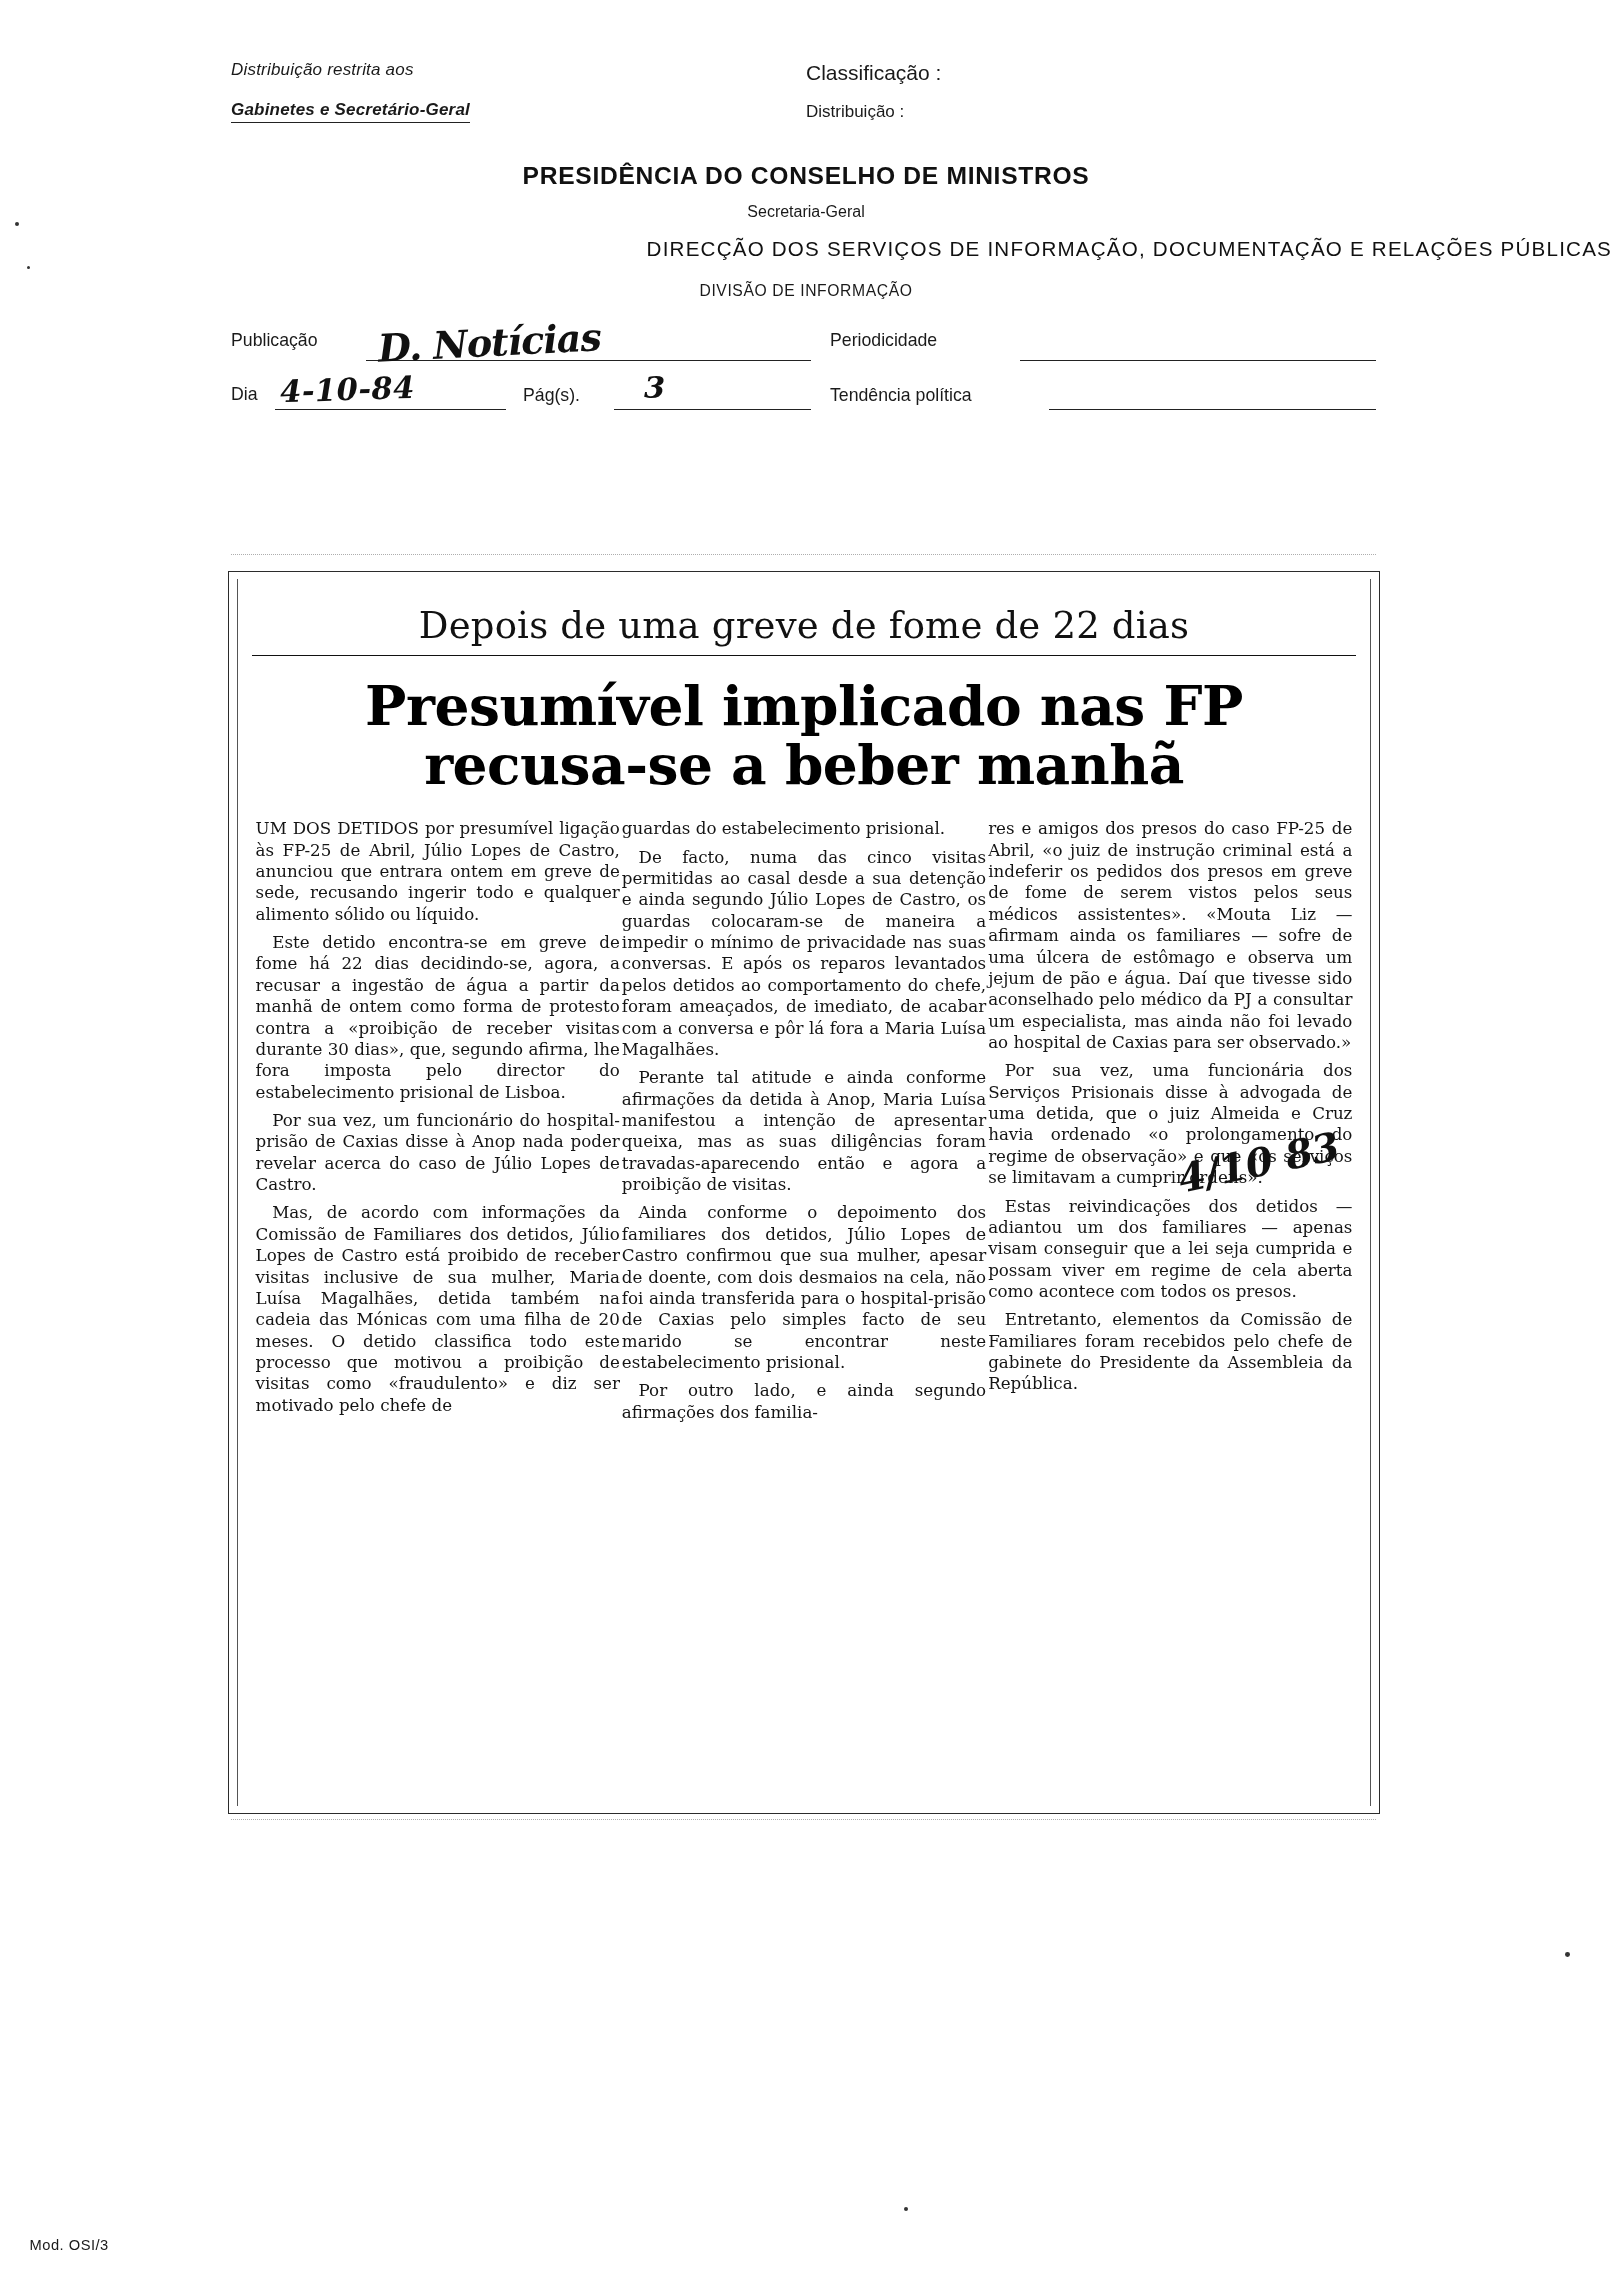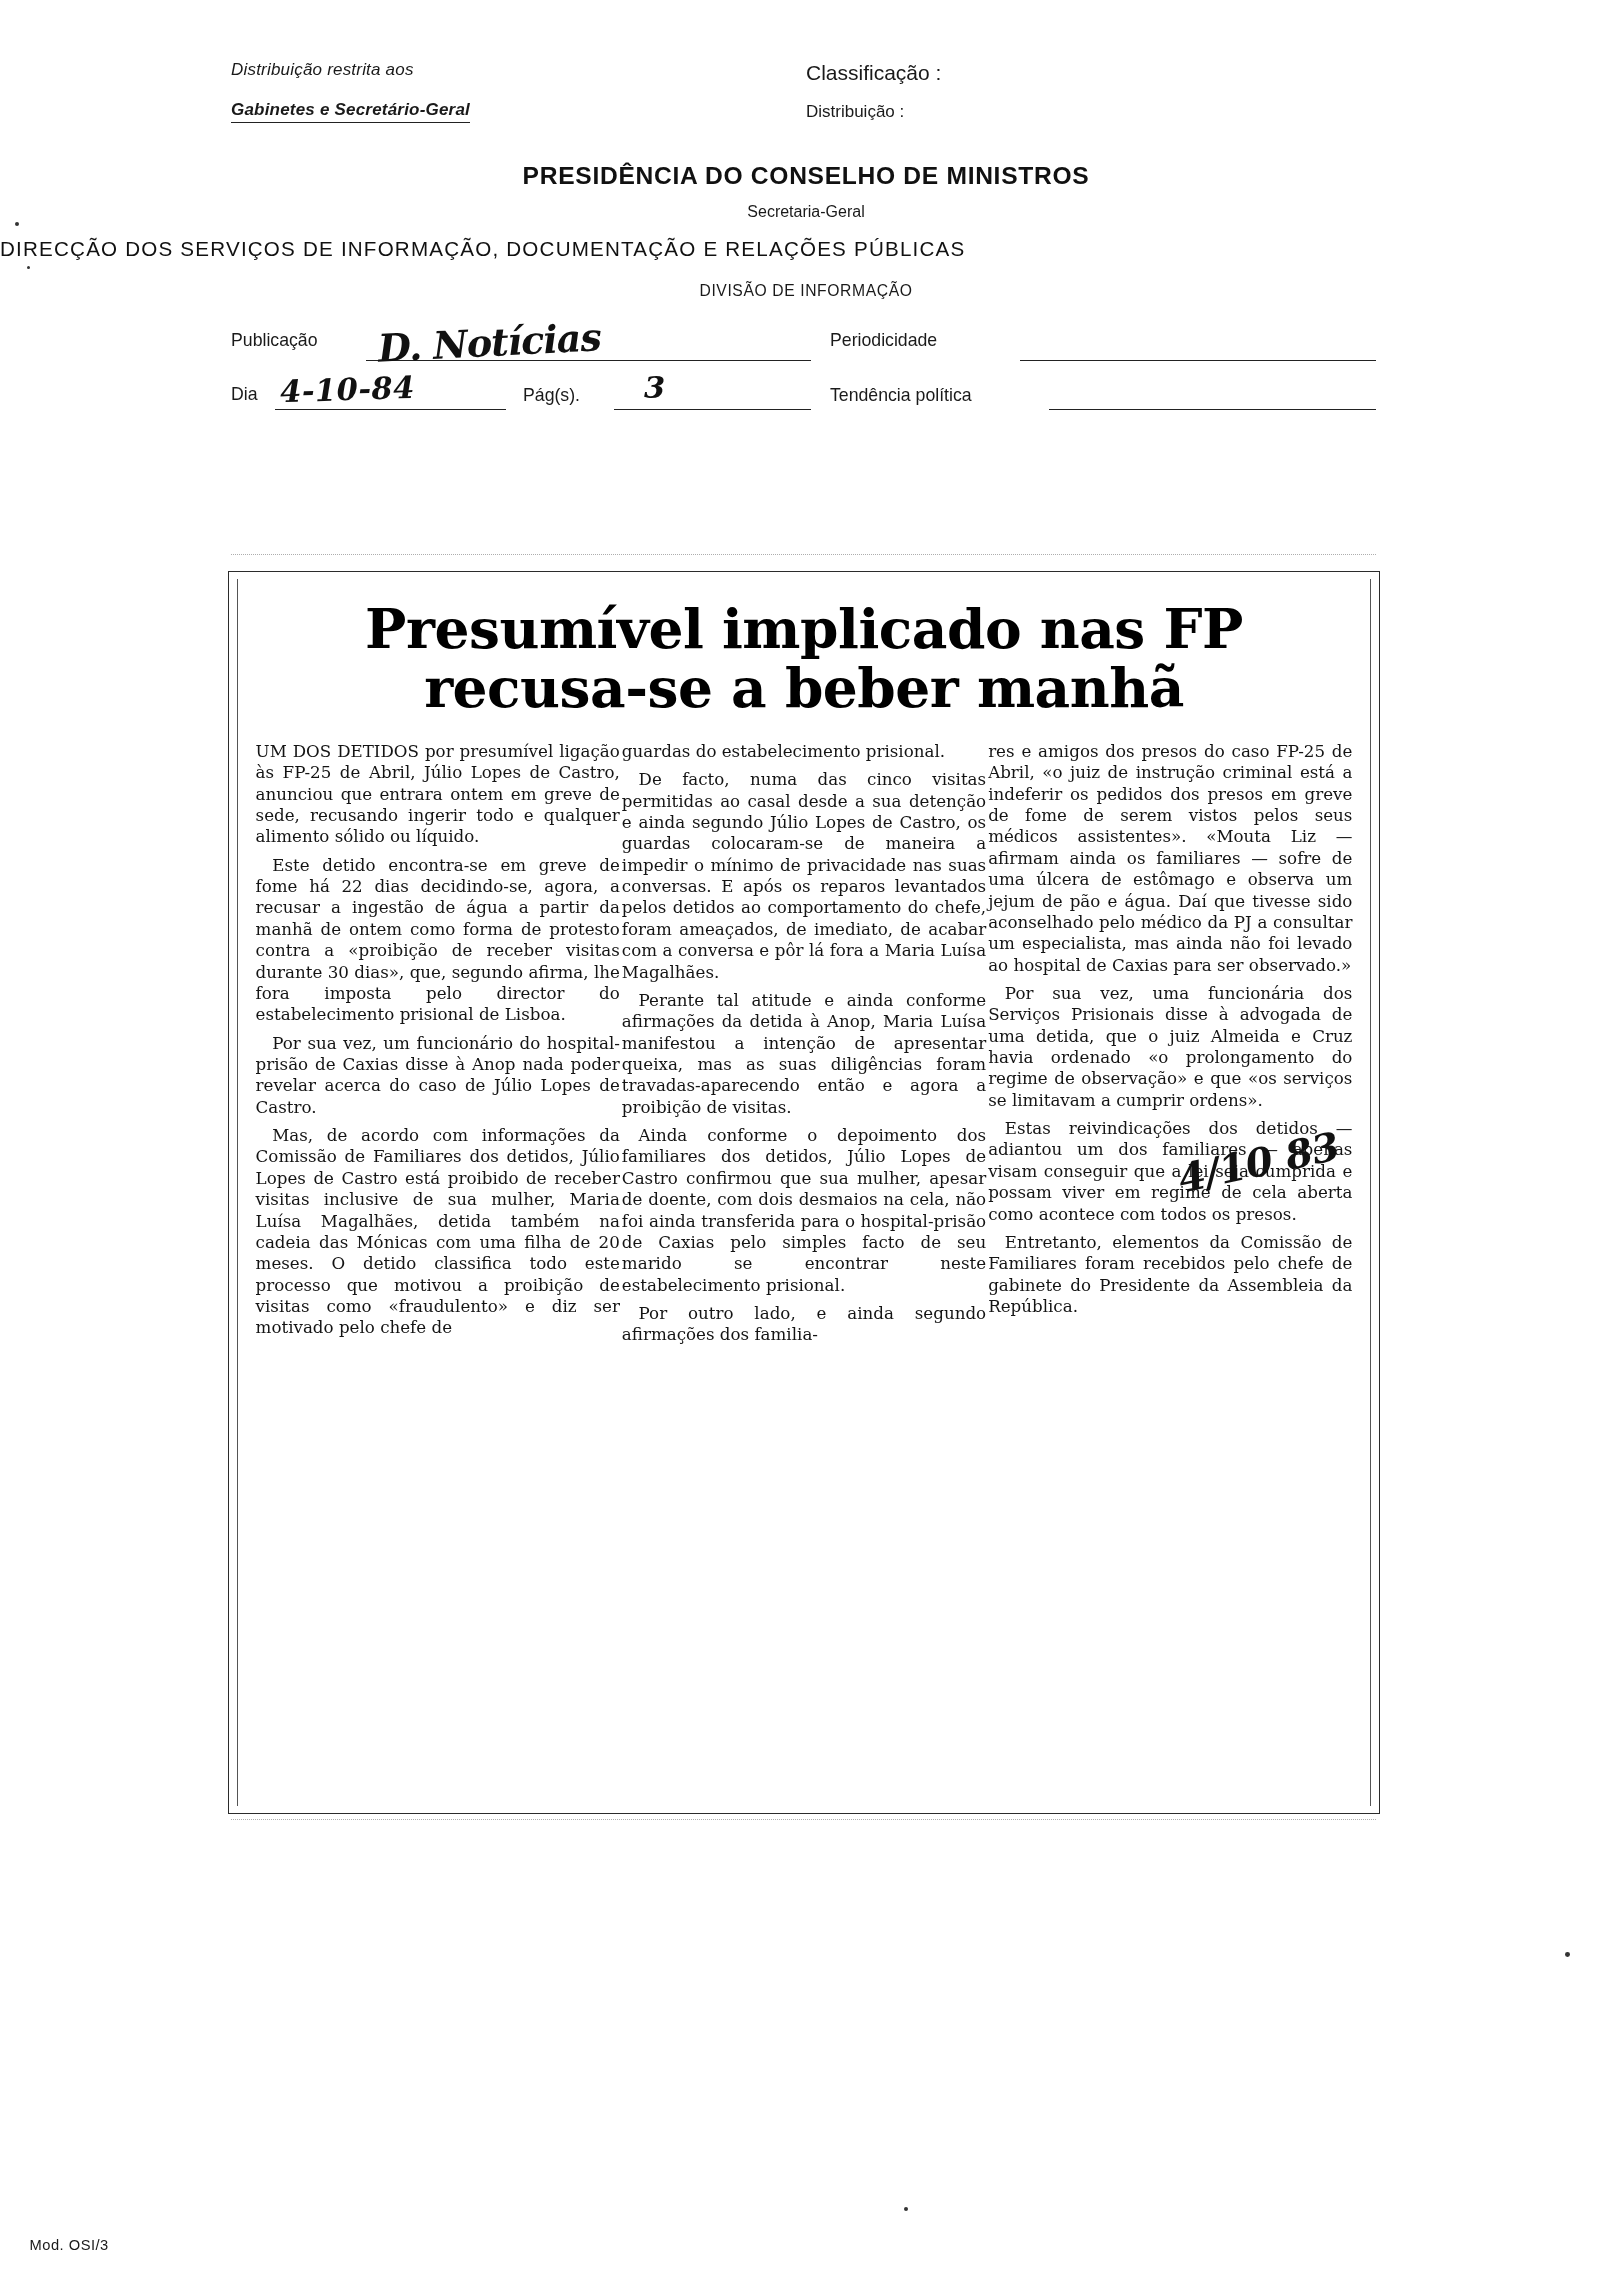--- a/index.html
+++ b/index.html
@@ -72,21 +72,21 @@
     left: 0; top: 197px;
     width: 1612px;
     text-align: center;
     font-size: 16px;
     color: #1a1a1a;
   }
   .org-dir {
     position: absolute;
     left: 0; top: 231px;
     width: 1612px;
-    text-align: left;
+    text-align: right;
     font-size: 20.6px;
     letter-spacing: 1.2px;
     color: #111;
   }
   .org-div {
     position: absolute;
     left: 0; top: 276px;
     width: 1612px;
     text-align: center;
     font-size: 15.7px;
@@ -273,20 +273,21 @@
 
   <div class="speck" style="left:14.7px; top:216px; width:4.4px; height:4.4px;"></div>
   <div class="speck" style="left:27px; top:260px; width:3.4px; height:3.4px;"></div>
   <div class="speck" style="left:1565px; top:1946px; width:4.9px; height:4.9px;"></div>
   <div class="speck" style="left:904px; top:2201px; width:4.4px; height:4.4px;"></div>
 
   <div class="clip-stray-top"></div>
 
   <div class="clip">
     <div class="clip-inner">
+      <div class="kicker">Depois de uma greve de fome de 22 dias</div>
       <div class="headline">
         <div>Presumível implicado nas FP</div>
         <div>recusa-se a beber manhã</div>
       </div>
       <div class="scribble">4/10 83</div>
 
       <div class="cols">
 
         <div class="col">
           <p class="first">UM DOS DETIDOS por presumível ligação às FP-25 de Abril, Júlio Lopes de Castro, anunciou que entrara ontem em greve de sede, recusando ingerir todo e qualquer alimento sólido ou líquido.</p>

